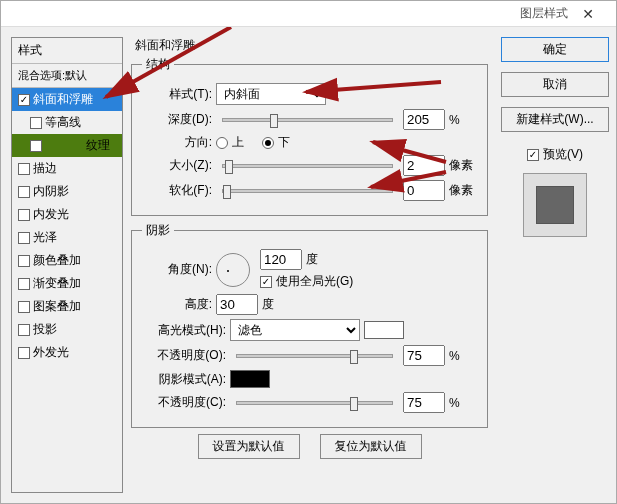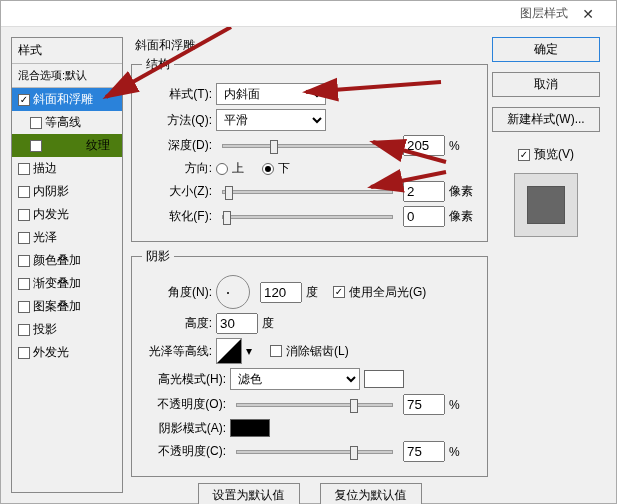--- a/index.html
+++ b/index.html
@@ -82,21 +82,21 @@
   .radio.checked::after{content:"";width:6px;height:6px;border-radius:50%;background:#000;}
 
   .btnrow{display:flex;gap:20px;justify-content:center;margin-top:4px;}
   button.dlg{
     border:1px solid #888;background:#efefef;padding:3px 14px;font-size:12px;
     cursor:pointer;
   }
 
   
   .rightcol{
-    position:absolute; right:16px; top:10px; width:108px;
+    position:absolute; right:7px; top:10px; width:108px;
   }
   .rightcol button{ width:100%; margin-bottom:10px; }
   .preview-cb{display:flex;align-items:center;justify-content:center;gap:4px;margin:4px 0 10px;}
   .preview-swatch{
     width:64px;height:64px;margin:0 auto;background:#dfdfdf;border:1px solid #999;
     display:flex;align-items:center;justify-content:center;
   }
   .preview-swatch div{width:38px;height:38px;background:#666;border:1px solid #555;}
 
   .colorbox{width:40px;height:18px;border:1px solid #666;background:#fff;}
@@ -176,24 +176,20 @@
 
     <div class="settings">
       <div style="padding:0 4px 2px;">斜面和浮雕</div>
       <fieldset>
         <legend>结构</legend>
         <div class="row">
           <span class="lbl">样式(T):</span>
           <select class="wide"><option>内斜面</option></select>
         </div>
         <div class="row">
-          <span class="lbl">方法(Q):</span>
-          <select class="wide"><option>平滑</option></select>
-        </div>
-        <div class="row">
           <span class="lbl">深度(D):</span>
           <div class="slider">
               <div class="thumb" style="left:28%"></div>
             </div>
           <input class="numbox" value="205" style="">
           <span class="unit">%</span>
         </div>
         <div class="row">
           <span class="lbl">方向:</span>
           <span class="radio"></span>
@@ -218,43 +214,35 @@
           <input class="numbox" value="0" style="">
           <span class="unit">像素</span>
         </div>
       </fieldset>
 
       <fieldset>
         <legend>阴影</legend>
         <div class="row">
           <span class="lbl">角度(N):</span>
           <div class="angle-circle"></div>
-          <div style="display:flex;flex-direction:row;gap:15px;margin-left:6px;">
+          <div style="display:flex;flex-direction:column;gap:3px;margin-left:6px;">
             <div style="display:flex;align-items:center;gap:4px;">
               <input class="numbox" value="120" style="">
               <span>度</span>
             </div>
             <div style="display:flex;align-items:center;gap:4px;">
               <span class="cb checked"></span>
               <span>使用全局光(G)</span>
             </div>
           </div>
         </div>
         <div class="row">
           <span class="lbl">高度:</span>
           <input class="numbox" value="30" style="">
           <span>度</span>
-        </div>
-        <div class="row">
-          <span class="lbl">光泽等高线:</span>
-          <div class="gloss-thumb"></div>
-          <span class="sel-arrow">▾</span>
-          <span style="width:10px"></span>
-          <span class="cb"></span>
-          <span>消除锯齿(L)</span>
         </div>
         <div class="row">
           <span class="lbl" style="width:84px">高光模式(H):</span>
           <select style="width:130px"><option>滤色</option></select>
           <div class="colorbox"></div>
         </div>
         <div class="row">
           <span class="lbl" style="width:84px">不透明度(O):</span>
           <div class="slider">
               <div class="thumb" style="left:73%"></div>

